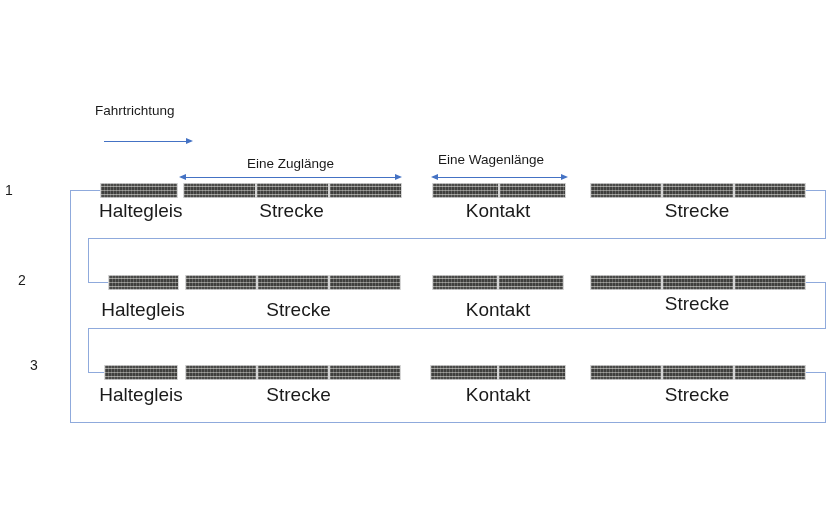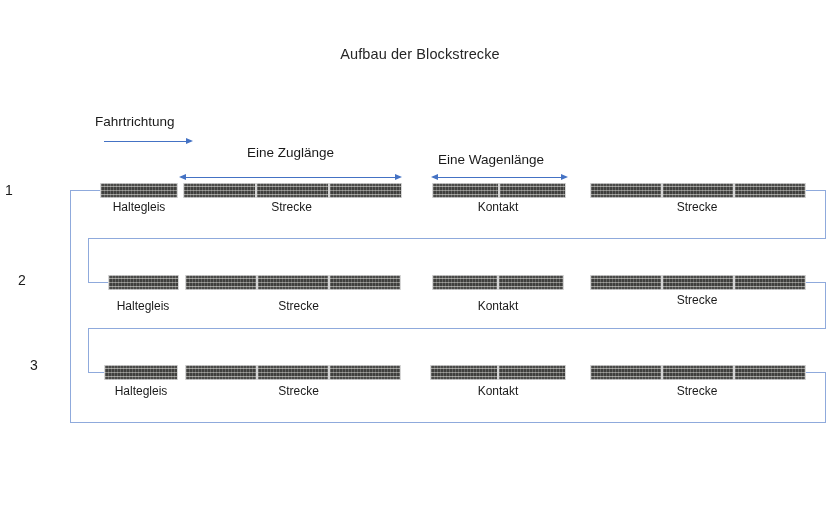--- a/index.html
+++ b/index.html
@@ -32,21 +32,21 @@
   }
 
   
   .row-number {
     position: absolute;
     font-size: 14px;
     color: #1a1a1a;
   }
   .seg-label {
     position: absolute;
-    font-size: 12px;
+    font-size: 19px;
     color: #1a1a1a;
     text-align: center;
     white-space: nowrap;
   }
   .anno-label {
     position: absolute;
     font-size: 13.5px;
     color: #1a1a1a;
     white-space: nowrap;
   }
@@ -118,27 +118,26 @@
     border-bottom: 3.5px solid transparent;
   }
   .arrow-head.right { border-left: 7px solid #4472c4; }
   .arrow-head.left  { border-right: 7px solid #4472c4; }
 </style>
 </head>
 <body>
 
 <div id="stage">
 
-  <div class="title">Aufbau der Blockstrecke</div>
-
-  <div class="anno-label" style="left:95px; top:114px;text-align:center;">Fahrtrichtung</div>
+
+  <div class="anno-label" style="left:95px; top:103px;text-align:center;">Fahrtrichtung</div>
   <div class="arrow-line" style="left:104px; top:141px; width:84px;"></div>
   <div class="arrow-head right" style="left:186px; top:137.5px;"></div>
 
-  <div class="anno-label" style="left:247px; top:145px;">Eine Zuglänge</div>
+  <div class="anno-label" style="left:247px; top:156px;">Eine Zuglänge</div>
   <div class="arrow-line" style="left:185px; top:177px; width:212px;"></div>
   <div class="arrow-head left" style="left:179px; top:173.5px;"></div>
   <div class="arrow-head right" style="left:395px; top:173.5px;"></div>
 
   <div class="anno-label" style="left:438px; top:152px;">Eine Wagenlänge</div>
   <div class="arrow-line" style="left:437px; top:177px; width:126px;"></div>
   <div class="arrow-head left" style="left:431px; top:173.5px;"></div>
   <div class="arrow-head right" style="left:561px; top:173.5px;"></div>
 
   <div class="conn h" style="left:805px; top:190px; width:20px;"></div>

